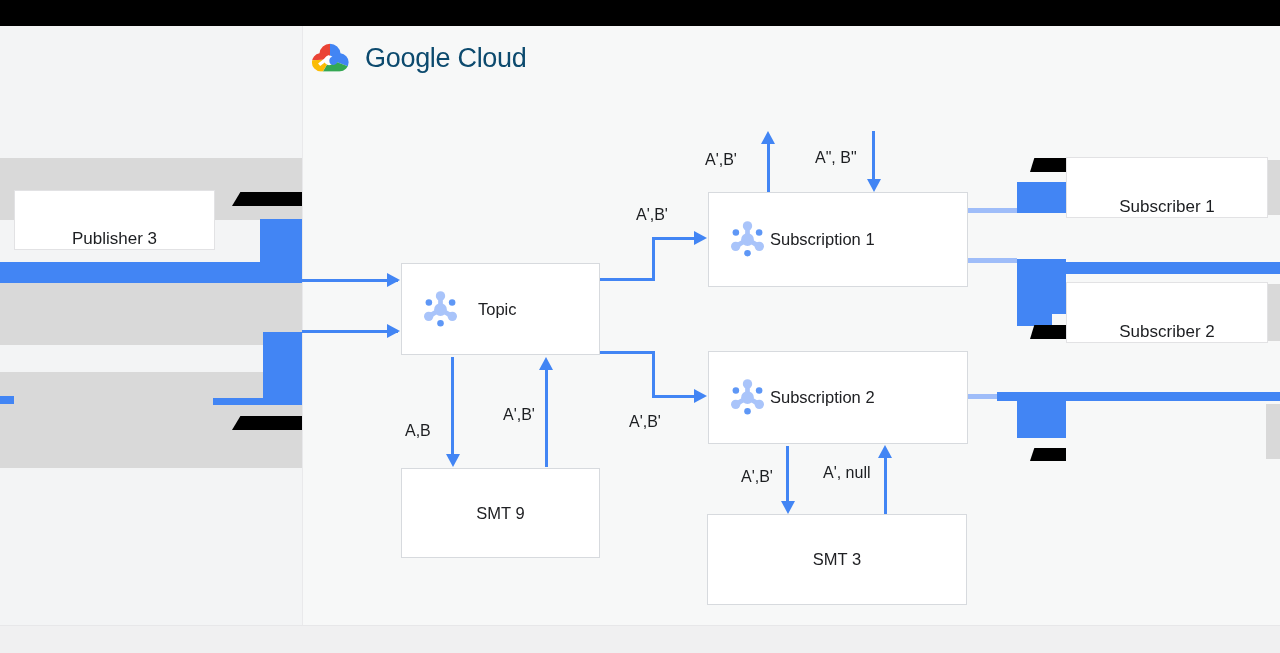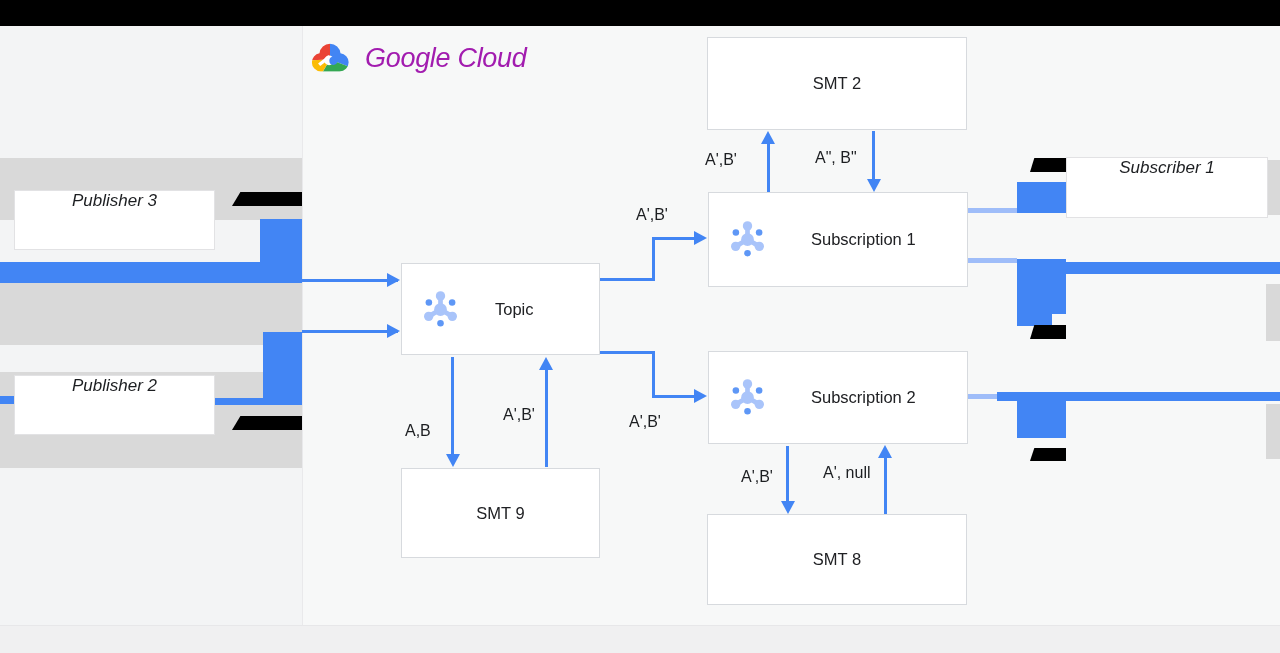--- a/index.html
+++ b/index.html
@@ -7,36 +7,36 @@
   .stage{position:relative;width:1280px;height:653px;background:#f7f8f8;}
   .panel-left{position:absolute;left:0;top:26px;width:302px;height:599px;background:#f3f4f5;}
   .panel-right{position:absolute;left:302px;top:26px;width:978px;height:599px;background:#f7f8f8;border-left:1px solid #e9e9eb;}
   .blackbar{position:absolute;left:0;top:0;width:1280px;height:26px;background:#000;}
   .footer{position:absolute;left:0;top:625px;width:1280px;height:28px;background:#f0f0f1;border-top:1px solid #e7e7e9;}
   .gray{position:absolute;background:#d9d9d9;}
   .blue{position:absolute;background:#4285f4;}
   .lblue{position:absolute;background:#9fbdf9;}
   .blk{position:absolute;background:#000;}
   .skew{clip-path:polygon(12% 0,100% 0,100% 100%,0 100%);}
-  .wbox{position:absolute;background:#fff;border:1px solid #e2e2e4;display:flex;align-items:flex-start;justify-content:center;
-        font-size:17px;color:#1c1e21;font-style:italic;}
+  .wbox{position:absolute;background:#fff;border:1px solid #e2e2e4;display:flex;align-items:flex-end;justify-content:center;
+        font-size:17px;color:#1c1e21;}
   .dbox{position:absolute;background:#fff;border:1px solid #d7dade;display:flex;align-items:center;justify-content:center;
         font-size:16.5px;color:#202124;box-sizing:border-box;}
   .dbox.lefty{justify-content:flex-start;padding-left:16px;}
   .pline{position:absolute;background:#4285f4;}
   .ah{position:absolute;width:0;height:0;}
   .ah.r{border-top:7px solid transparent;border-bottom:7px solid transparent;border-left:13px solid #4285f4;}
   .ah.d{border-left:7px solid transparent;border-right:7px solid transparent;border-top:13px solid #4285f4;}
   .ah.u{border-left:7px solid transparent;border-right:7px solid transparent;border-bottom:13px solid #4285f4;}
   .lab{position:absolute;font-size:16px;color:#1c1e21;white-space:nowrap;}
   .logo{position:absolute;left:308px;top:40px;display:flex;align-items:center;gap:13px;}
-  .logo-text{font-size:27px;color:#a21caf;letter-spacing:-0.3px;font-style:italic;}
+  .logo-text{font-size:27px;color:#0c4a6e;letter-spacing:-0.3px;}
   .ps-icon{width:45px;height:45px;flex:0 0 45px;}
-  .sub-gap{gap:41px;}
-  .topic-gap{gap:32px;}
+  .sub-gap{}
+  .topic-gap{gap:15px;}
   .hidden-defs{position:absolute;width:0;height:0;overflow:hidden;}
 </style>
 </head>
 <body>
 
 <div class="stage">
 
   <svg class="hidden-defs" aria-hidden="true">
     <defs>
       <g id="pubsub-sym">
@@ -66,23 +66,20 @@
   <div class="blue" style="left:0;top:262px;width:260px;height:21px;"></div>
   <div class="blue" style="left:263px;top:332px;width:39px;height:73px;"></div>
   <div class="blue" style="left:0;top:396px;width:14px;height:8px;"></div>
   <div class="blue" style="left:213px;top:398px;width:50px;height:7px;"></div>
   <div class="blk skew" style="left:232px;top:192px;width:70px;height:14px;"></div>
   <div class="blk skew" style="left:232px;top:416px;width:70px;height:14px;"></div>
 
   <div class="wbox" style="left:14px;top:190px;width:199px;height:58px;">
     <span>Publisher 3</span>
   </div>
-  <div class="wbox" style="left:14px;top:375px;width:199px;height:58px;">
-    <span>Publisher 2</span>
-  </div>
 
   <div class="logo">
     <svg width="44" height="36" viewBox="0 0 46 37">
       <clipPath id="cloudClip">
         <circle cx="13.5" cy="23" r="9.5"></circle>
         <circle cx="23" cy="14.5" r="11"></circle>
         <circle cx="33" cy="23" r="9.5"></circle>
         <rect x="13" y="21" width="20" height="11.5"></rect>
       </clipPath>
       <g clip-path="url(#cloudClip)">
@@ -100,37 +97,34 @@
 
   <div class="dbox lefty topic-gap" style="left:401px;top:263px;width:199px;height:92px;">
     <svg class="ps-icon" viewBox="0 0 48 48">
         <use href="#pubsub-sym"></use>
       </svg>
     <span>Topic</span>
   </div>
   <div class="dbox" style="left:401px;top:468px;width:199px;height:90px;">
     <span>SMT 9</span>
   </div>
-  <div class="dbox" style="left:707px;top:37px;width:260px;height:93px;">
-    <span>SMT 2</span>
-  </div>
   <div class="dbox lefty sub-gap" style="left:708px;top:192px;width:260px;height:95px;">
     <svg class="ps-icon" viewBox="0 0 48 48">
         <use href="#pubsub-sym"></use>
       </svg>
     <span>Subscription 1</span>
   </div>
   <div class="dbox lefty sub-gap" style="left:708px;top:351px;width:260px;height:93px;">
     <svg class="ps-icon" viewBox="0 0 48 48">
         <use href="#pubsub-sym"></use>
       </svg>
     <span>Subscription 2</span>
   </div>
   <div class="dbox" style="left:707px;top:514px;width:260px;height:91px;">
-    <span>SMT 8</span>
+    <span>SMT 3</span>
   </div>
 
   <div class="pline" style="left:302px;top:279px;width:96px;height:3px;"></div>
   <div class="ah r" style="left:387px;top:273px;"></div>
   <div class="pline" style="left:302px;top:330px;width:96px;height:3px;"></div>
   <div class="ah r" style="left:387px;top:324px;"></div>
 
   <div class="pline" style="left:600px;top:278px;width:55px;height:3px;"></div>
   <div class="pline" style="left:652px;top:238px;width:3px;height:43px;"></div>
   <div class="pline" style="left:652px;top:237px;width:44px;height:3px;"></div>
@@ -176,14 +170,17 @@
   <div class="blue" style="left:1066px;top:262px;width:214px;height:12px;"></div>
   <div class="blue" style="left:997px;top:392px;width:283px;height:9px;"></div>
   <div class="blue" style="left:1017px;top:400px;width:49px;height:38px;"></div>
   <div class="blk skew" style="left:1030px;top:158px;width:36px;height:14px;"></div>
   <div class="blk skew" style="left:1030px;top:325px;width:36px;height:14px;"></div>
   <div class="blk skew" style="left:1030px;top:448px;width:36px;height:13px;"></div>
 
   <div class="wbox" style="left:1066px;top:157px;width:200px;height:59px;">
     <span>Subscriber 1</span>
   </div>
+  <div class="wbox" style="left:1066px;top:282px;width:200px;height:59px;">
+    <span>Subscriber 2</span>
+  </div>
 
 </div>
 
 </body></html>

